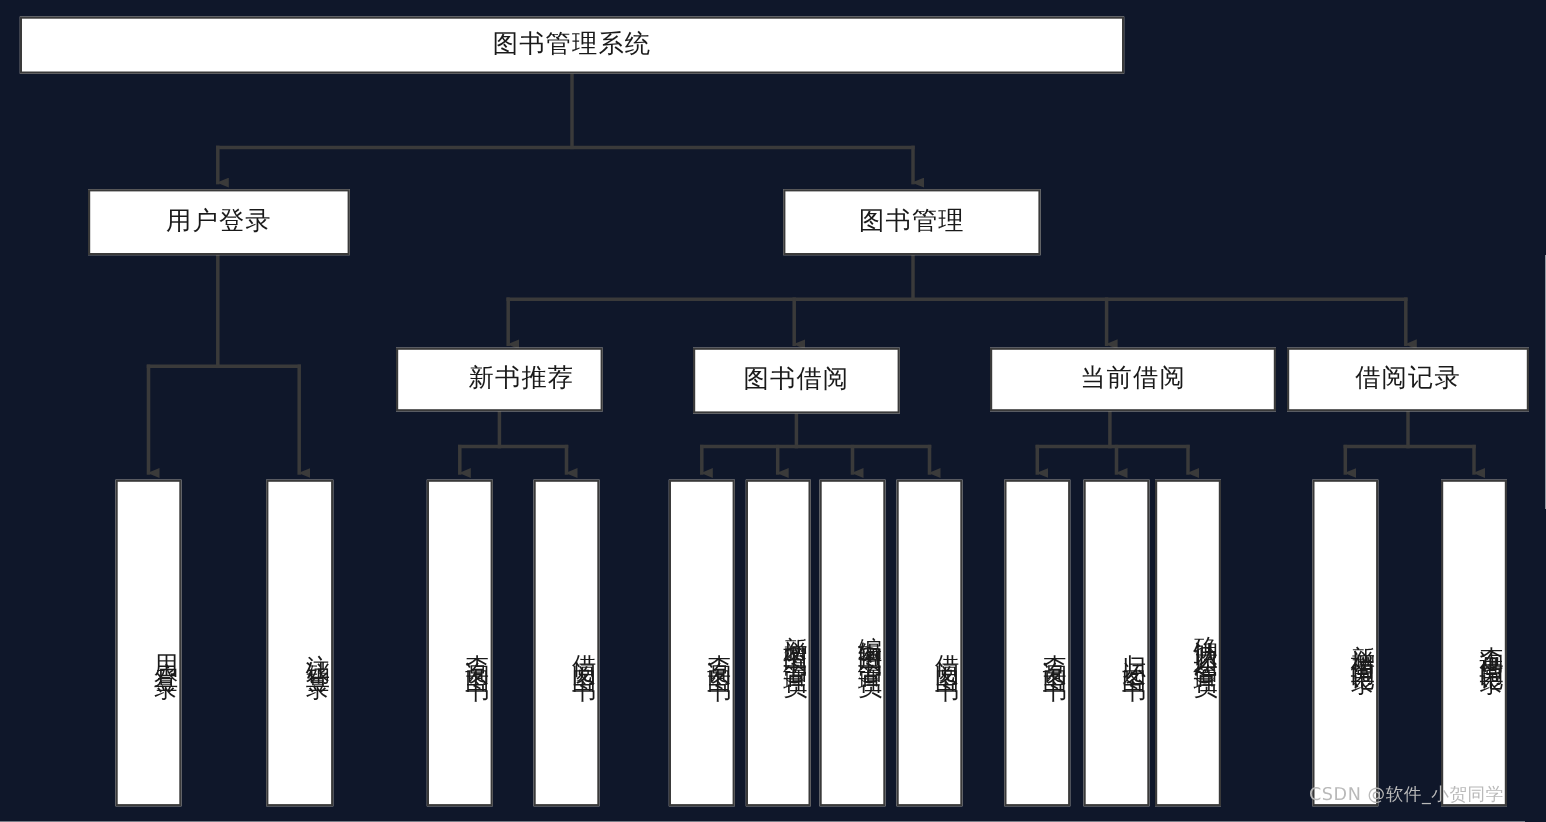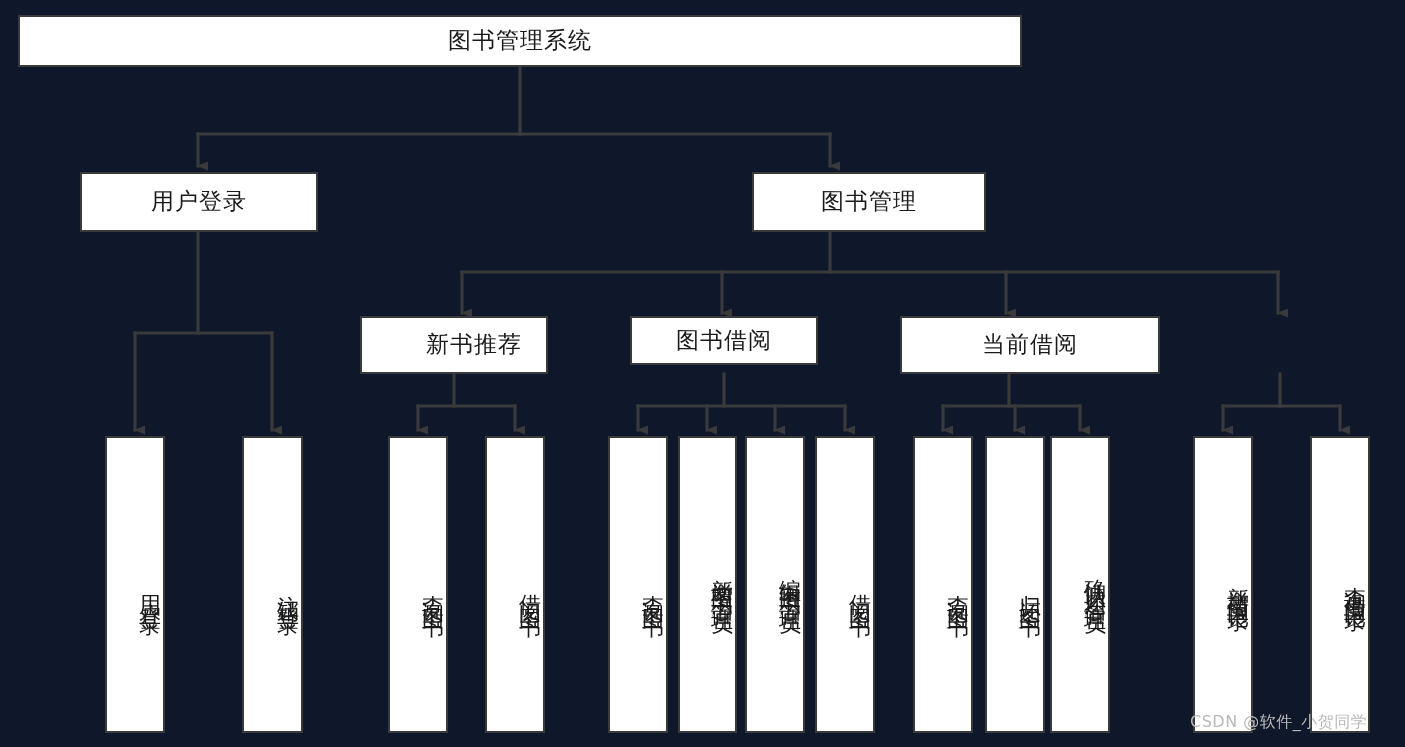--- a/index.html
+++ b/index.html
@@ -120,25 +120,26 @@
       <line x1="1280" y1="374" x2="1280" y2="406"></line>
       <line x1="1223" y1="406" x2="1340" y2="406"></line>
       <line x1="1223" y1="406" x2="1223" y2="430" marker-end="url(#arrowhead)"></line>
       <line x1="1340" y1="406" x2="1340" y2="430" marker-end="url(#arrowhead)"></line>
     </g>
   </svg>
 
   <div class="node root horiz" style="left:18px; top:15px; width:1004px; height:52px;">图书管理系统</div>
 
   <div class="node horiz" style="left:80px; top:172px; width:238px; height:60px;">用户登录</div>
-  <div class="node horiz" style="left:712px; top:172px; width:234px; height:60px;margin-left:40px;">图书管理</div>
+  <div class="node horiz" style="left:712px; top:172px; width:234px; height:60px;">图书管理</div>
 
   <div class="node horiz" style="left:360px; top:316px; width:188px; height:58px;padding-left:40px;">新书推荐</div>
-  <div class="node horiz" style="left:630px; top:316px; width:188px; height:49px;text-align:right;">图书借阅</div>
+  <div class="node horiz" style="left:630px; top:316px; width:188px; height:60px;text-align:right;">图书借阅</div>
   <div class="node horiz" style="left:900px; top:316px; width:260px; height:58px;">当前借阅</div>
+  <div class="node horiz" style="left:1170px; top:316px; width:220px; height:58px;">借阅记录</div>
 
   <div class="node vert" style="left:105px; top:436px; width:60px; height:297px;">用户登录</div>
   <div class="node vert" style="left:242px; top:436px; width:61px; height:297px;">注销登录</div>
 
   <div class="node vert" style="left:388px; top:436px; width:60px; height:297px;">查询图书</div>
   <div class="node vert" style="left:485px; top:436px; width:60px; height:297px;">借阅图书</div>
 
   <div class="node vert" style="left:608px; top:436px; width:60px; height:297px;">查询图书</div>
   <div class="node vert tall-text" style="left:678px; top:436px; width:59px; height:297px;">新增图书（管理员）</div>
   <div class="node vert tall-text" style="left:745px; top:436px; width:60px; height:297px;">编辑图书（管理员）</div>

